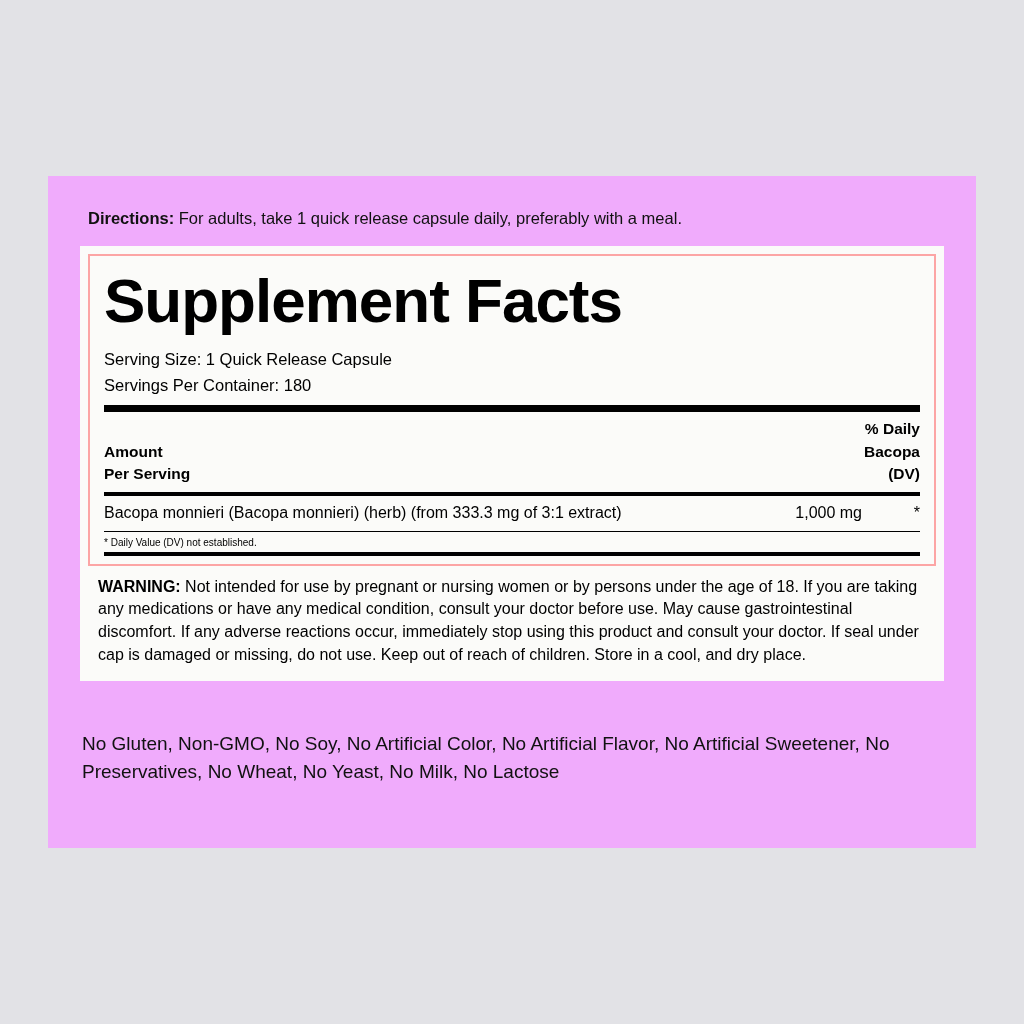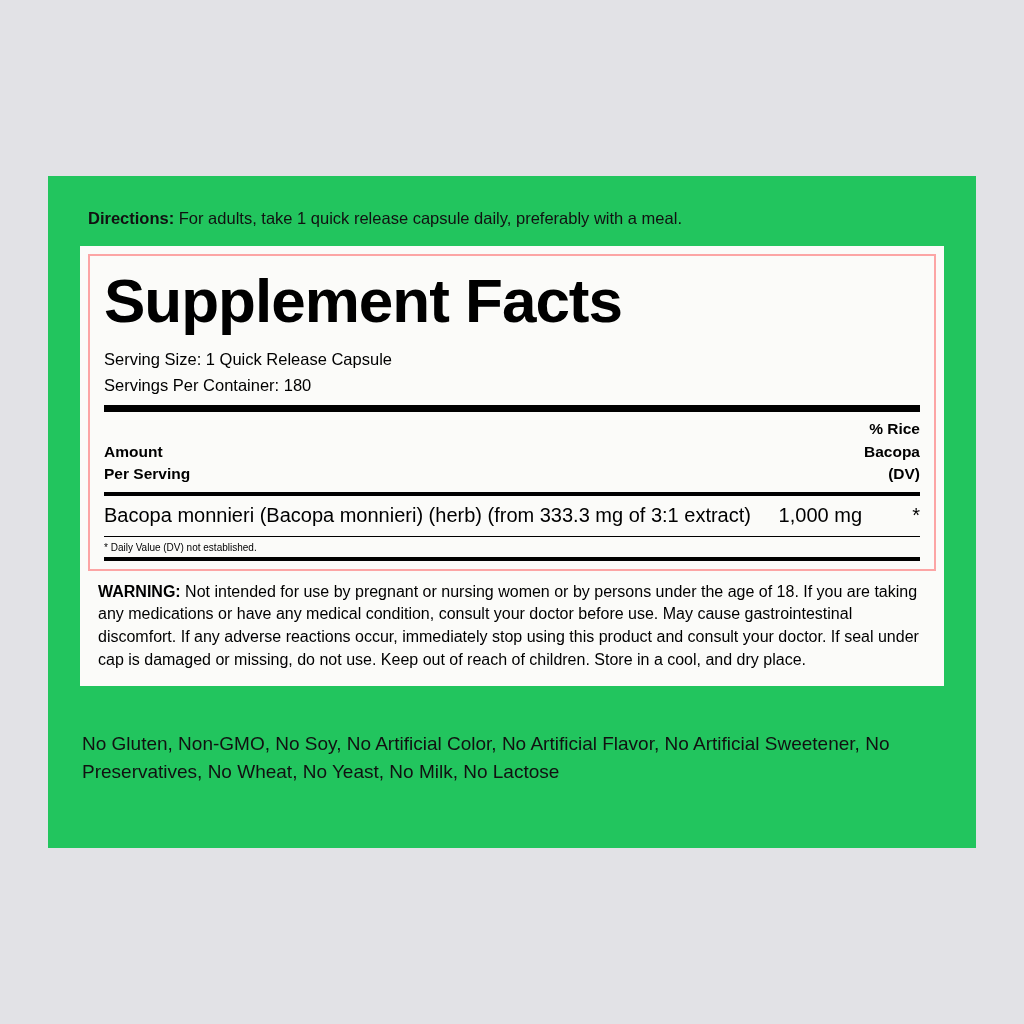--- a/index.html
+++ b/index.html
@@ -18,21 +18,21 @@
     position: relative;
     width: 1024px;
     height: 1024px;
   }
   .panel {
     position: absolute;
     left: 48px;
     top: 176px;
     width: 928px;
     height: 672px;
-    background: #22c55e;
+    background: #f0abfc;
     box-sizing: border-box;
   }
   .directions {
     position: absolute;
     left: 40px;
     top: 32px;
     width: 848px;
     font-size: 16.5px;
     line-height: 1.3;
     color: #111;
@@ -92,21 +92,21 @@
   .amount-right {
     font-weight: bold;
     font-size: 15.5px;
     line-height: 1.45;
     text-align: right;
   }
   .ingredient-row {
     display: flex;
     align-items: baseline;
     padding: 8px 0 9px 0;
-    font-size: 20px;
+    font-size: 16px;
   }
   .ing-name {
     flex: 1 1 auto;
   }
   .ing-amt {
     flex: 0 0 auto;
     text-align: center;
     padding-right: 42px;
   }
   .ing-dv {
@@ -160,21 +160,21 @@
         <div class="serving-line">Servings Per Container: 180</div>
 
         <div class="rule-thick"></div>
 
         <div class="amount-row">
           <div class="amount-left">
             <div>Amount</div>
             <div>Per Serving</div>
           </div>
           <div class="amount-right">
-            <div>% Rice</div>
+            <div>% Daily</div>
             <div>Bacopa</div>
             <div>(DV)</div>
           </div>
         </div>
 
         <div class="rule-med"></div>
 
         <div class="ingredient-row">
           <div class="ing-name">Bacopa monnieri (Bacopa monnieri) (herb) (from 333.3 mg of 3:1 extract)</div>
           <div class="ing-amt">1,000 mg</div>

